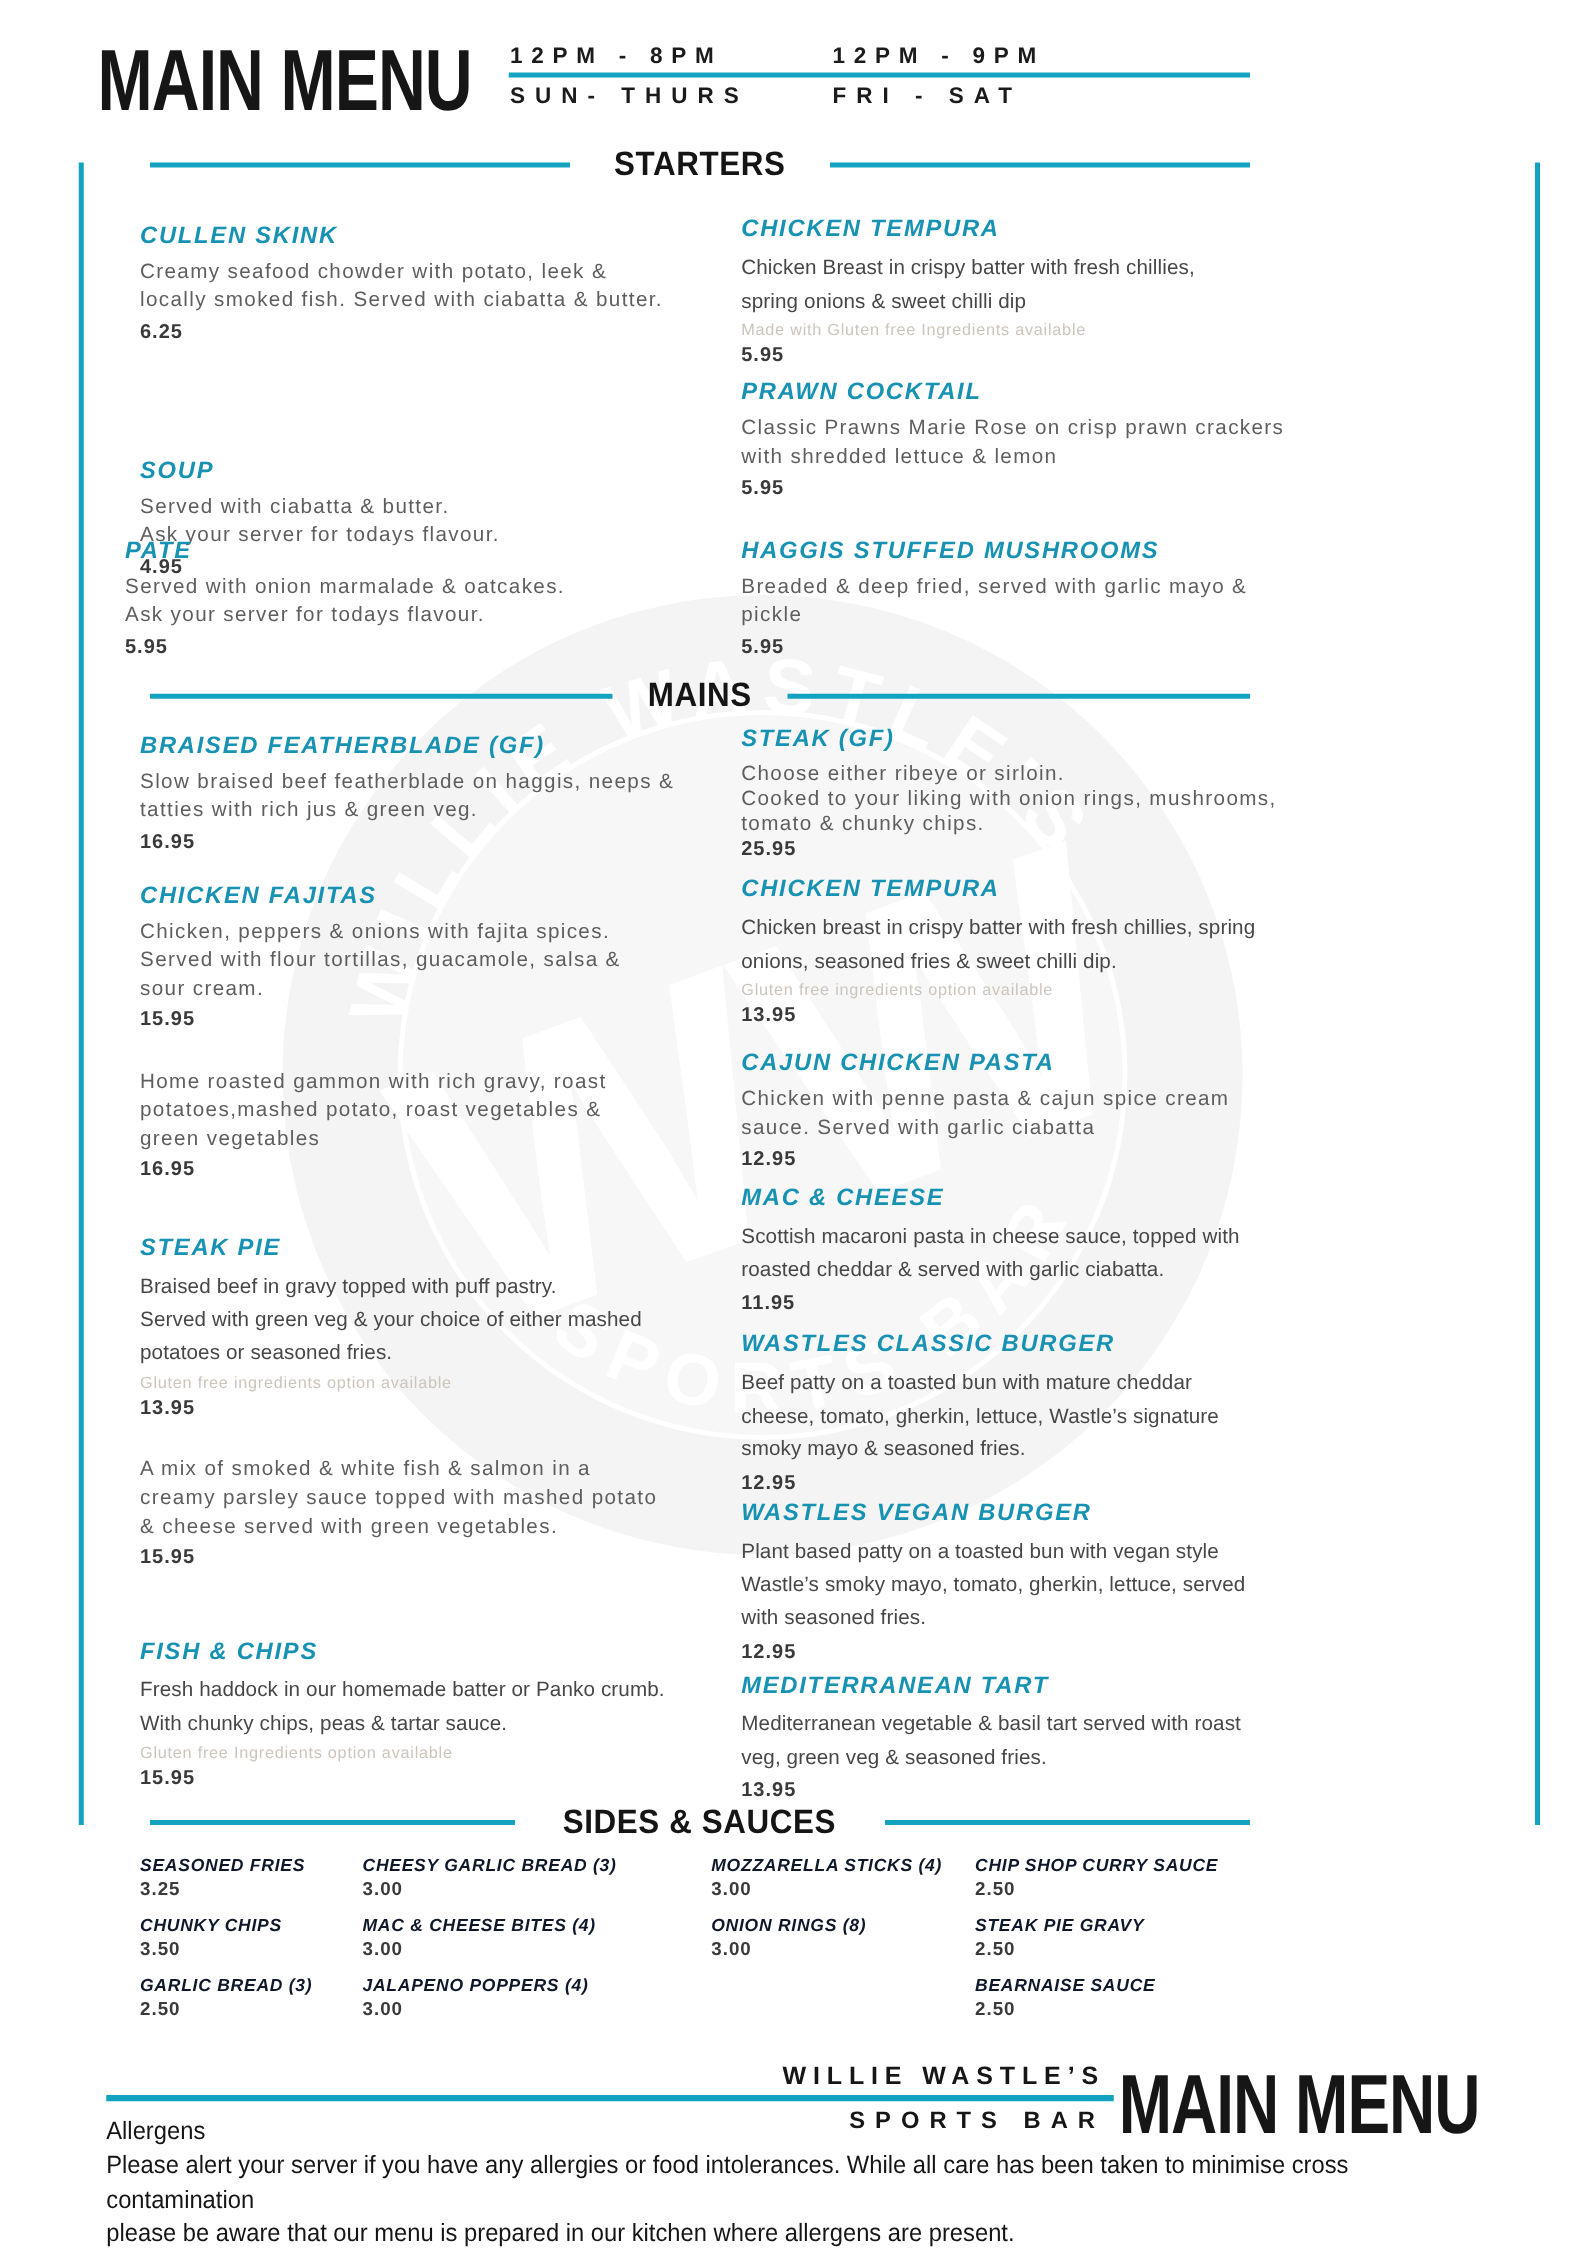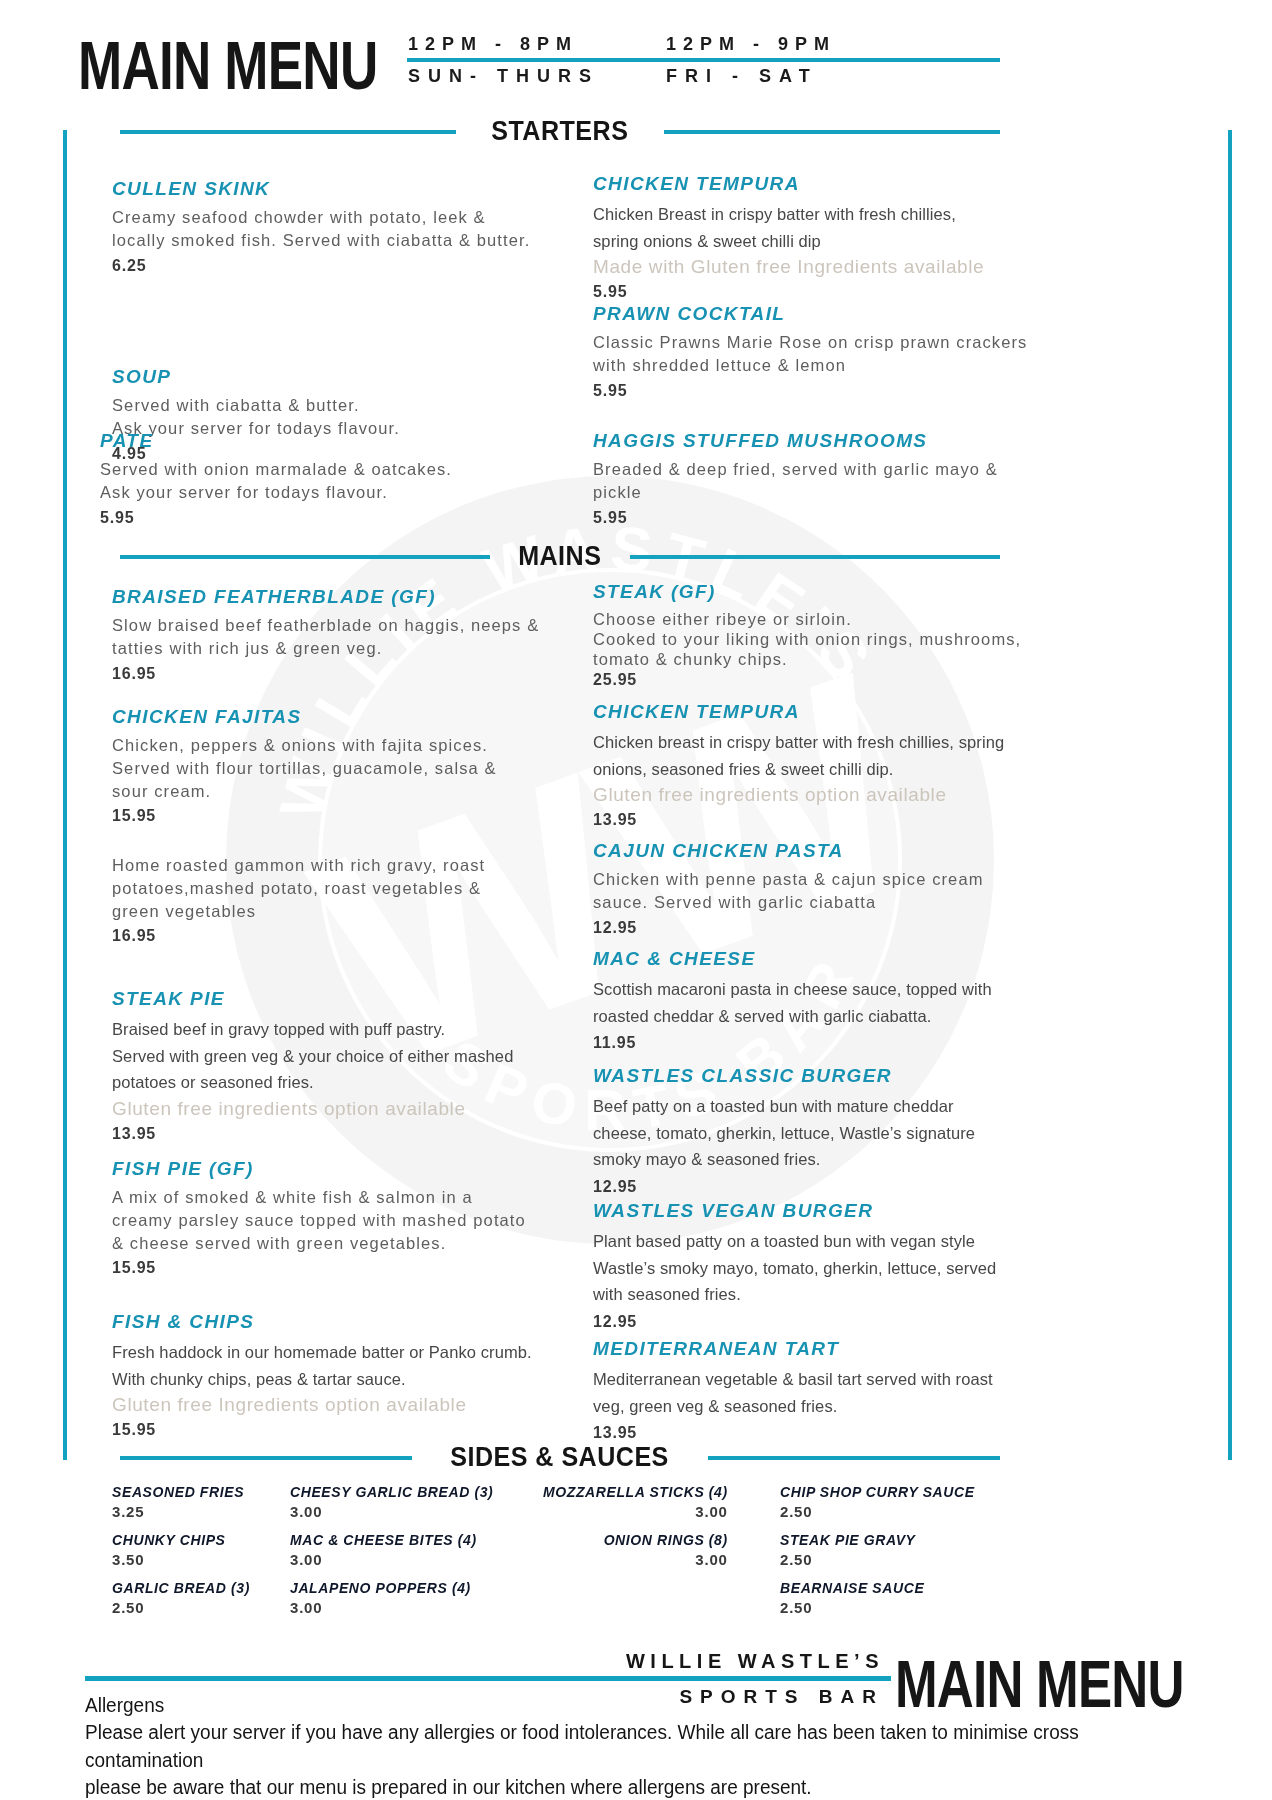--- a/index.html
+++ b/index.html
@@ -21,21 +21,21 @@
   
   .sechead{position:absolute;left:120px;width:880px;display:flex;align-items:center;gap:30px;}
   .sechead .ln{flex:1;height:4px;background:#14a2c1;}
   .sechead .ht{font-size:27px;font-weight:900;color:#151515;letter-spacing:0.5px;
                white-space:nowrap;transform:scaleX(0.93);line-height:1;}
   
   .item{position:absolute;width:500px;}
   .item .t{color:#1792b3;font-weight:700;font-style:italic;font-size:19px;letter-spacing:1.4px;white-space:nowrap;}
   .item .d{margin-top:6px;font-size:16.5px;color:#5e5e5e;letter-spacing:1.1px;line-height:1.38;white-space:pre-line;}
   .item.tight .d{font-size:16.5px;letter-spacing:0.1px;color:#474747;line-height:1.62;}
-  .item .n{margin-top:2px;font-size:19px;color:#ccc5bc;letter-spacing:0.6px;}
+  .item .n{margin-top:2px;font-size:13px;color:#ccc5bc;letter-spacing:0.6px;}
   .item .p{margin-top:5px;font-size:16px;font-weight:700;color:#3a3a3a;letter-spacing:0.8px;}
   
   .scol{position:absolute;top:1484px;}
   .sitem{margin-bottom:12px;}
   .sitem .sn{color:#0f172a;font-weight:700;font-style:italic;font-size:14px;letter-spacing:0.6px;white-space:nowrap;}
   .sitem .sp{margin-top:3px;font-size:15px;font-weight:700;color:#3a3a3a;letter-spacing:0.8px;}
   
   .brand{position:absolute;left:484px;width:400px;text-align:right;color:#161616;white-space:nowrap;}
   .brand-top{top:1650px;font-size:20px;font-weight:800;letter-spacing:5.5px;}
   .brand-bottom{top:1686px;font-size:19px;font-weight:800;letter-spacing:8px;}
@@ -150,21 +150,20 @@
   </div>
   <div class="item tight" style="left:112px;top:988px;">
     <div class="t">STEAK PIE</div>
     <div class="d">Braised beef in gravy topped with puff pastry.
 Served with green veg &amp; your choice of either mashed
 potatoes or seasoned fries.</div>
     <div class="n">Gluten free ingredients option available</div>
     <div class="p">13.95</div>
   </div>
   <div class="item" style="left:112px;top:1158px;">
-    <div class="t">FISH PIE (GF)</div>
     <div class="d">A mix of smoked &amp; white fish &amp; salmon in a
 creamy parsley sauce topped with mashed potato
 &amp; cheese served with green vegetables.</div>
     <div class="p">15.95</div>
   </div>
   <div class="item tight" style="left:112px;top:1311px;">
     <div class="t">FISH &amp; CHIPS</div>
     <div class="d">Fresh haddock in our homemade batter or Panko crumb.
 With chunky chips, peas &amp; tartar sauce.</div>
     <div class="n">Gluten free Ingredients option available</div>
@@ -247,21 +246,21 @@
     <div class="sitem">
       <div class="sn">MAC &amp; CHEESE BITES (4)</div>
       <div class="sp">3.00</div>
     </div>
     <div class="sitem">
       <div class="sn">JALAPENO POPPERS (4)</div>
       <div class="sp">3.00</div>
     </div>
   </div>
 
-  <div class="scol" style="left:543px;text-align:right;">
+  <div class="scol" style="left:569px;">
     <div class="sitem">
       <div class="sn">MOZZARELLA STICKS (4)</div>
       <div class="sp">3.00</div>
     </div>
     <div class="sitem">
       <div class="sn">ONION RINGS (8)</div>
       <div class="sp">3.00</div>
     </div>
   </div>
 

